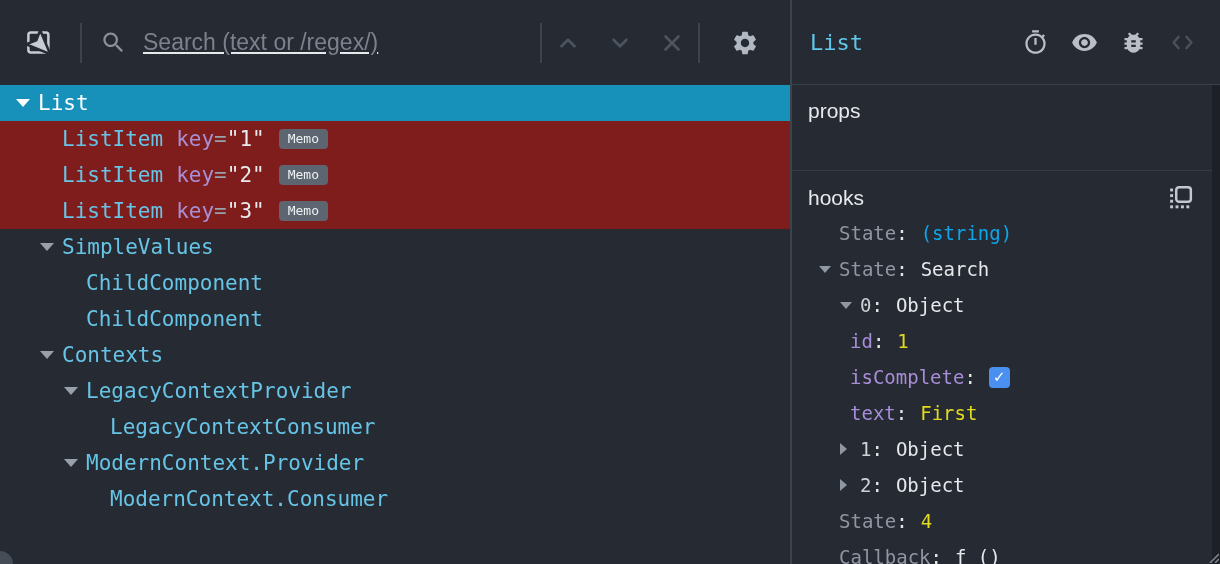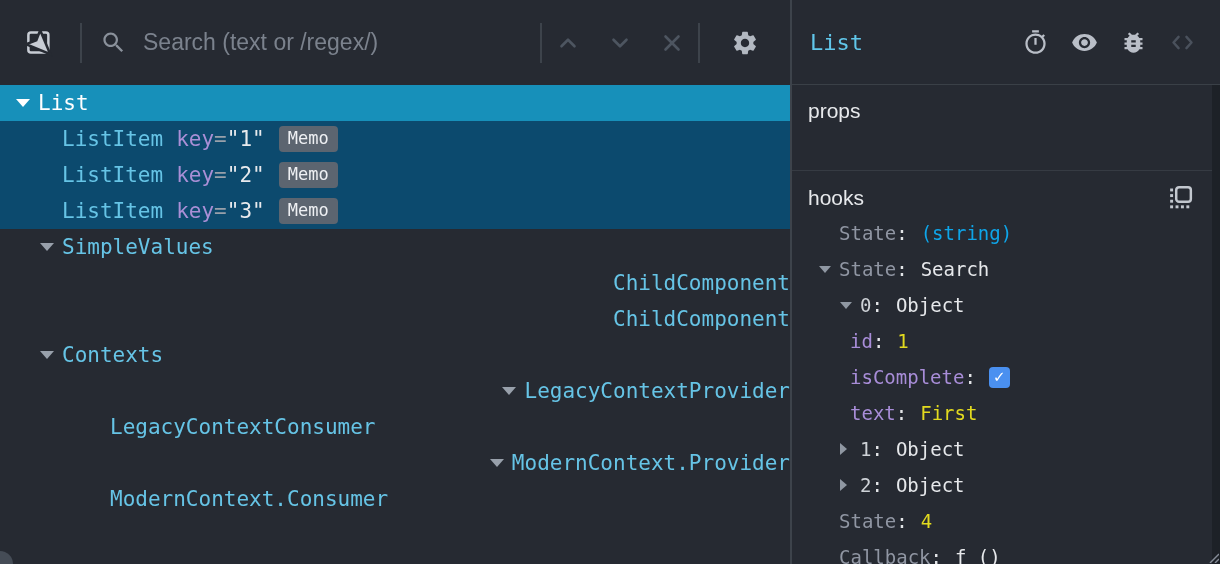--- a/index.html
+++ b/index.html
@@ -10,42 +10,42 @@
   
   .left-panel { width:792px; height:564px; display:flex; flex-direction:column;
     border-right:2px solid #3d434b; background:#262a32; }
   .toolbar { height:85px; flex:0 0 85px; display:flex; align-items:center; }
   .icon-btn { display:flex; align-items:center; justify-content:center; background:none; border:none; cursor:pointer; }
   .picker-btn { margin-left:24px; width:30px; height:30px; color:#c8cdd5; }
   .vsep { width:2px; height:40px; background:#3d434b; }
   .sep-a { margin-left:26px; }
   .search-icon { margin-left:18px; width:27px; height:27px; color:#8a919b; }
   .search-input { margin-left:16px; flex:1; min-width:0; background:transparent; border:none; outline:none;
-    font-size:23px; color:#e7e9ec; font-family:"Liberation Sans", sans-serif; }
+    font-size:23px; color:#e7e9ec; font-family:"Liberation Sans", sans-serif;text-decoration:underline; }
   .search-input::placeholder { color:#7b828d; opacity:1; }
   .nav-btn { width:52px; height:42px; color:#4d5560; }
   .gear-zone { width:90px; display:flex; justify-content:center; }
   .gear-btn { width:46px; height:42px; color:#b2b8c1; }
 
   .tree { flex:1; position:relative; overflow:hidden; font-family:"DejaVu Sans Mono", monospace; font-size:21px; }
   .trow { height:36px; display:flex; align-items:center; white-space:nowrap; cursor:pointer; }
   .lvl0 { padding-left:16px; } .lvl1 { padding-left:40px; }
-  .lvl2 { padding-left:64px;justify-content:flex-end; } .lvl3 { padding-left:88px; }
+  .lvl2 { padding-left:64px; } .lvl3 { padding-left:88px; }
   .arrow { width:22px; flex:0 0 22px; display:flex; align-items:center; }
   .tri { display:inline-block; width:0; height:0; }
   .tri.down { border-left:7px solid transparent; border-right:7px solid transparent; border-top:8px solid #98a0ab; }
   .cname { color:#66c4e6; }
   .trow.sel { background:#1790ba; }
   .trow.sel .cname { color:#ffffff; }
   .trow.sel .tri.down { border-top-color:#ffffff; }
-  .trow.sub { background:#0c4a6e; }
+  .trow.sub { background:#7f1d1d; }
   .kname { color:#a98fd6; margin-left:13px; }
   .keq { color:#98a0aa; }
   .kval { color:#e8eaed; }
-  .badge { margin-left:14px; background:#5c6570; color:#eef0f3; font-size:17px;
+  .badge { margin-left:14px; background:#5c6570; color:#eef0f3; font-size:13px;
     padding:2px 9px 3px; border-radius:4px; line-height:1.2;text-align:right; }
   .corner-circle { position:absolute; left:-13px; bottom:-13px; width:26px; height:26px;
     border-radius:50%; background:#454c56; }
 
   
   .right-panel { flex:1; display:flex; flex-direction:column; background:#262a32; }
   .rp-header { height:85px; flex:0 0 85px; display:flex; align-items:center;
     border-bottom:1px solid #3a4047; padding:0 24px 0 18px; }
   .rp-title { flex:1; font-family:"DejaVu Sans Mono", monospace; font-size:22px; color:#61c7ea; }
   .rp-icons { display:flex; align-items:center; gap:22px; }

